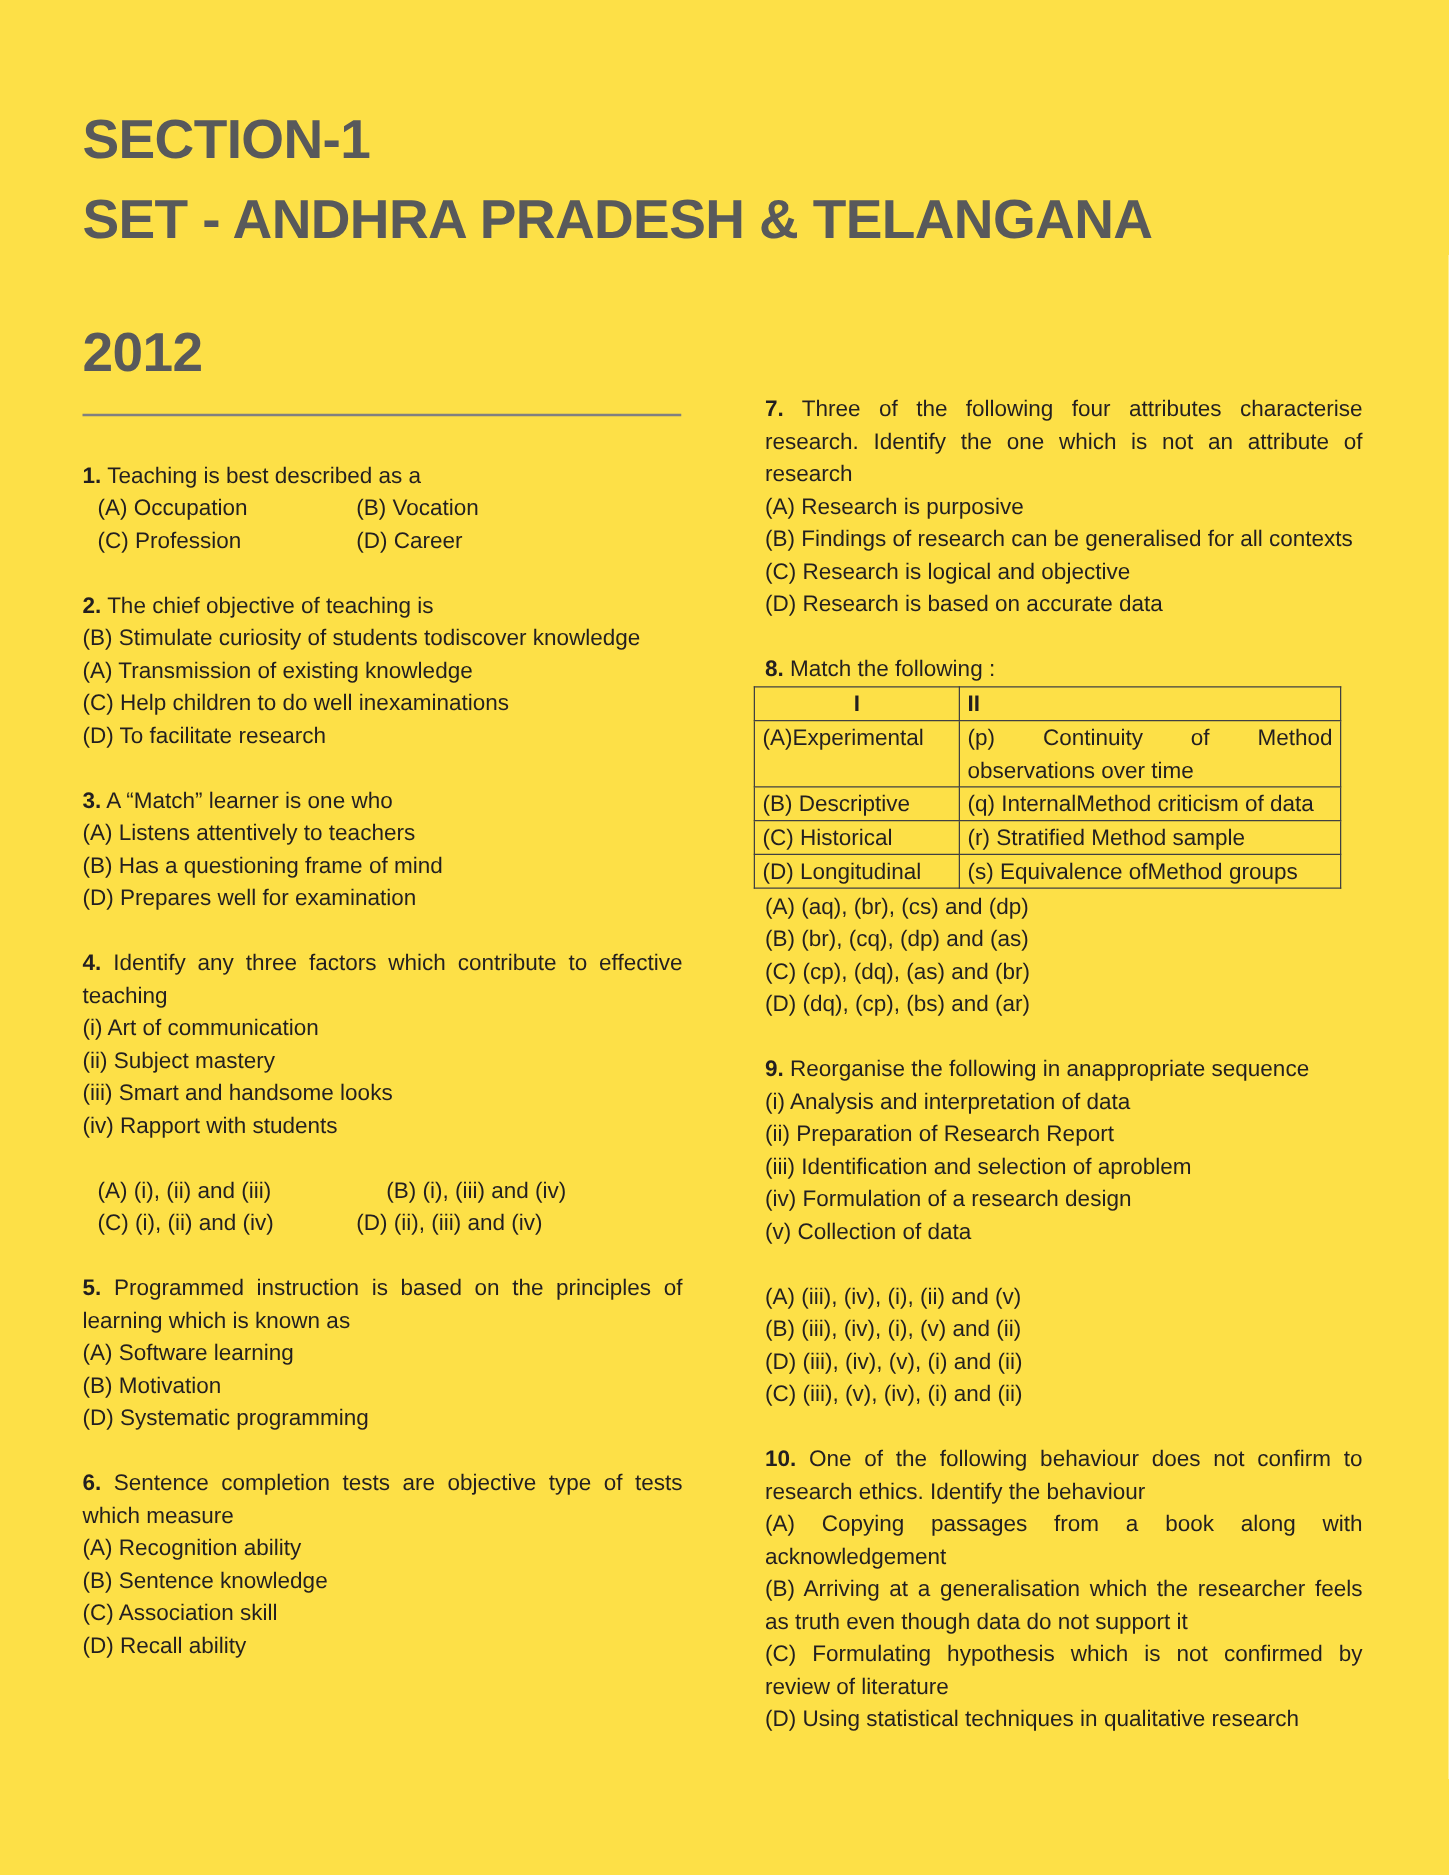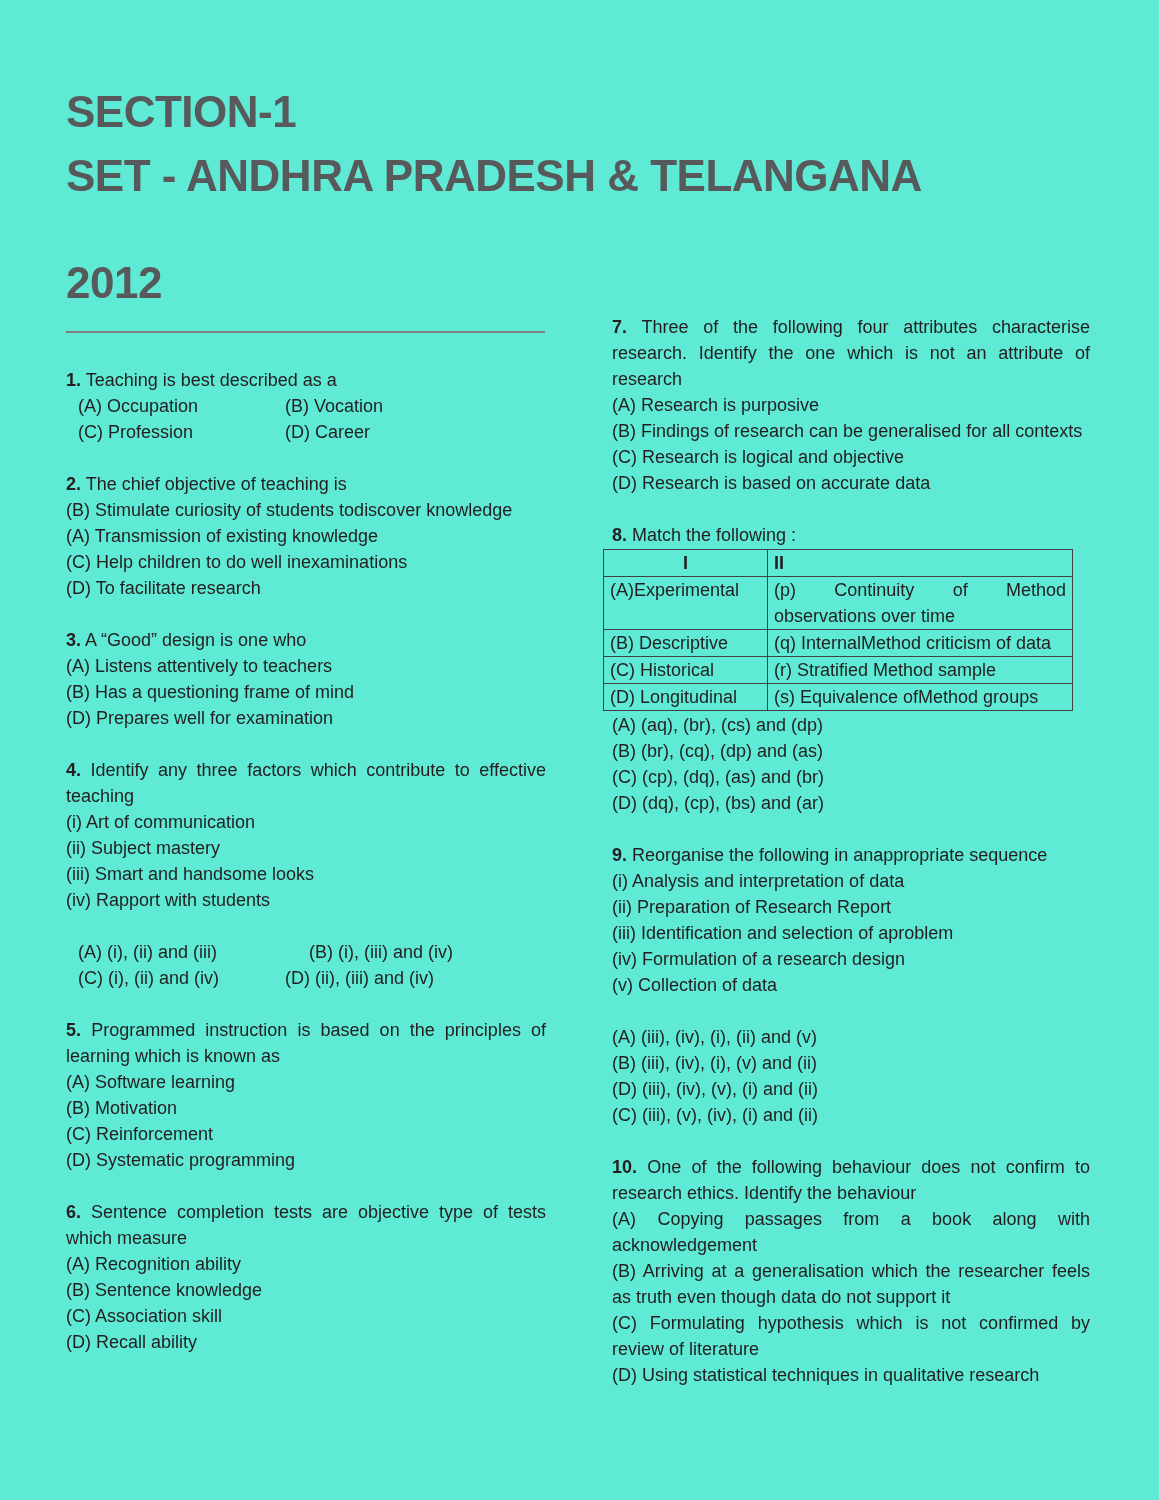--- a/index.html
+++ b/index.html
@@ -2,21 +2,21 @@
 <html><head>
 <meta charset="utf-8">
 <style>
   * { margin:0; padding:0; box-sizing:border-box; }
   html,body { background:#ffffff; }
   body {
     width:1159px; height:1500px;
     font-family:"Liberation Sans", sans-serif;
     color:#231f20;
   }
-  .page { position:relative; width:1159px; height:1500px; background:#5eead4; overflow:hidden;padding-left:28px; }
+  .page { position:relative; width:1159px; height:1500px; background:#fde047; overflow:hidden;padding-left:28px; }
 
   .h-title {
     position:absolute; left:66px;
     font-weight:bold; font-size:44px; line-height:1.1;
     color:#58595b; letter-spacing:-0.5px;
   }
   #section-title { top:88px; }
   #set-title { top:152px; }
   #year-title { top:259px; }
 
@@ -83,21 +83,21 @@
 
     <div class="question">
       <p class="line"><b class="qnum">2.</b> <span>The chief objective of teaching is</span></p>
       <p class="line">(B) Stimulate curiosity of students todiscover knowledge</p>
       <p class="line">(A) Transmission of existing knowledge</p>
       <p class="line">(C) Help children to do well inexaminations</p>
       <p class="line">(D) To facilitate research</p>
     </div>
 
     <div class="question">
-      <p class="line"><b class="qnum">3.</b> <span>A “Good” design is one who</span></p>
+      <p class="line"><b class="qnum">3.</b> <span>A “Match” learner is one who</span></p>
       <p class="line">(A) Listens attentively to teachers</p>
       <p class="line">(B) Has a questioning frame of mind</p>
       <p class="line">(D) Prepares well for examination</p>
     </div>
 
     <div class="question">
       <p class="line"><b class="qnum">4.</b> <span>Identify any three factors which contribute to effective teaching</span></p>
       <p class="line">(i) Art of communication</p>
       <p class="line">(ii) Subject mastery</p>
       <p class="line">(iii) Smart and handsome looks</p>
@@ -109,21 +109,20 @@
       <div class="opt-grid">
         <span>(C) (i), (ii) and (iv)</span>
         <span>(D) (ii), (iii) and (iv)</span>
       </div>
     </div>
 
     <div class="question">
       <p class="line"><b class="qnum">5.</b> <span>Programmed instruction is based on the principles of learning which is known as</span></p>
       <p class="line">(A) Software learning</p>
       <p class="line">(B) Motivation</p>
-      <p class="line">(C) Reinforcement</p>
       <p class="line">(D) Systematic programming</p>
     </div>
 
     <div class="question">
       <p class="line"><b class="qnum">6.</b> <span>Sentence completion tests are objective type of tests which measure</span></p>
       <p class="line">(A) Recognition ability</p>
       <p class="line">(B) Sentence knowledge</p>
       <p class="line">(C) Association skill</p>
       <p class="line">(D) Recall ability</p>
     </div>

